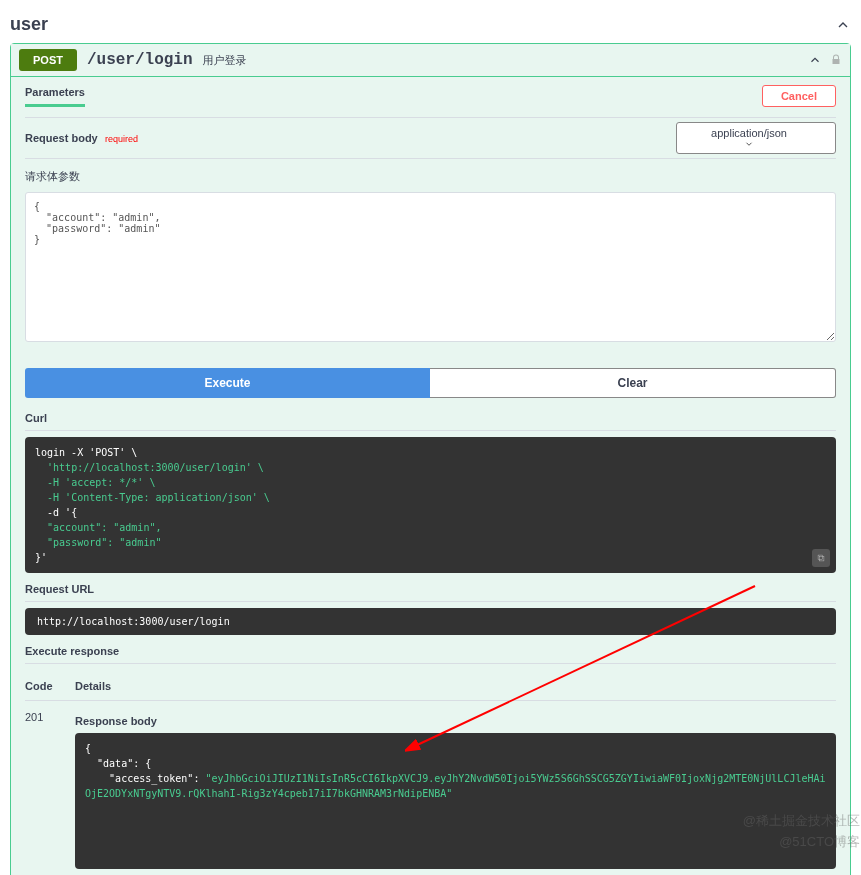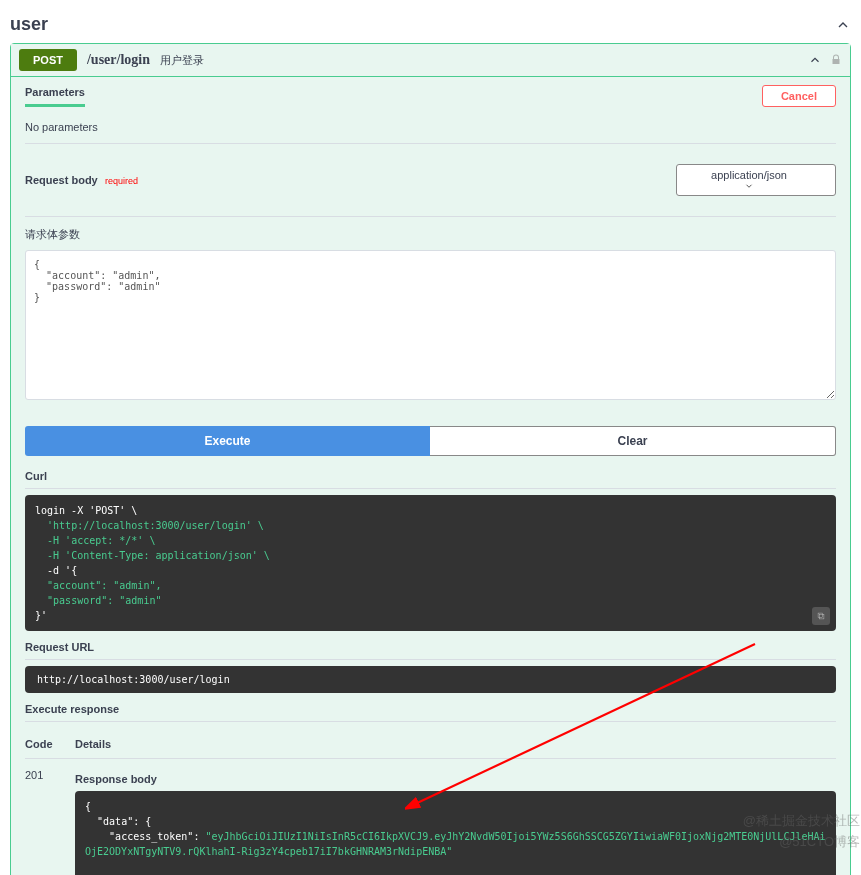--- a/index.html
+++ b/index.html
@@ -3,32 +3,32 @@
 <meta charset="utf-8">
 <style>
 * { box-sizing: border-box; margin: 0; padding: 0; }
 body { font-family: -apple-system, BlinkMacSystemFont, "Segoe UI", sans-serif; font-size: 12px; background: #fff; padding: 8px 10px; width: 861px; color: #3b4151; }
 .section-header { display: flex; justify-content: space-between; align-items: center; padding: 6px 0 8px; }
 .section-header h2 { font-size: 18px; font-weight: 700; }
 .chev { width: 16px; height: 16px; cursor: pointer; }
 .opblock { border: 1px solid #49cc90; border-radius: 4px; background: #e8f6f0; margin-bottom: 10px; }
 .op-summary { display: flex; align-items: center; padding: 5px 8px; gap: 10px; background: #e8f6f0; border-bottom: 1px solid #49cc90; position: relative; }
 .method-badge { background: #4d7c0f; color: #fff; font-weight: 700; font-size: 11px; padding: 5px 14px; border-radius: 3px; }
-.path { font-weight: 700; font-size: 14px; color: #3b4151; font-family: Liberation Serif, serif; }
+.path { font-weight: 700; font-size: 16px; color: #3b4151; font-family: Liberation Mono, monospace; }
 .op-desc { font-size: 11px; color: #3b4151; }
 .op-right { margin-left: auto; display: flex; align-items: center; gap: 8px; }
 .lock { width: 12px; height: 12px; opacity: 0.6; }
 .tab-bar { display: flex; justify-content: space-between; align-items: center; padding: 8px 14px 0; }
 .tabs { display: flex; gap: 18px; }
 .tab { font-size: 11px; font-weight: 700; padding-bottom: 6px; cursor: pointer; }
 .tab.active { border-bottom: 3px solid #49cc90; }
 .cancel-btn { border: 1px solid #ff6060; color: #ff6060; background: #fff; font-size: 11px; font-weight: 700; padding: 4px 18px; border-radius: 3px; cursor: pointer; }
 .inner { padding: 10px 14px; }
 .noparams { font-size: 11px; color: #3b4151; padding: 4px 0 10px; }
-.req-body-head { display: flex; justify-content: space-between; align-items: center; border-top: 1px solid #d8dde3; border-bottom: 1px solid #d8dde3; padding: 20px 0; margin-bottom: 10px; }
+.req-body-head { display: flex; justify-content: space-between; align-items: center; border-top: 1px solid #d8dde3; border-bottom: 1px solid #d8dde3; padding: 4px 0; margin-bottom: 10px; }
 .req-body-title { font-size: 11px; font-weight: 700; }
 .required { color: #ff0000; font-size: 9px; font-weight: 400; margin-left: 4px; }
 .content-type { background: #fff; border: 1px solid #888; border-radius: 3px; padding: 4px 22px 4px 8px; font-size: 11px; min-width: 160px; position: relative; cursor: pointer; display: flex; justify-content: space-between; align-items: center; flex-direction: column; }
 .body-desc { font-size: 11px; margin-bottom: 8px; }
 .body-textarea { width: 100%; height: 150px; border: 1px solid #d8dde3; border-radius: 3px; padding: 8px; font-family: monospace; font-size: 10px; color: #555; resize: both; background: #fff; }
 .btn-row { display: flex; margin-top: 23px; margin-bottom: 8px; }
 .btn-exec { flex: 1; background: #4990e2; color: #fff; border: none; padding: 7px; font-size: 12px; font-weight: 700; cursor: pointer; border-radius: 3px 0 0 3px; }
 .btn-clear { flex: 1; background: #fff; color: #3b4151; border: 1px solid #888; border-left: none; padding: 7px; font-size: 12px; font-weight: 700; cursor: pointer; border-radius: 0 3px 3px 0; }
 .resp-head { font-size: 11px; font-weight: 700; padding: 12px 0; border-top: 1px solid #d8dde3; }
 .dark-section { margin-top: 4px; }
@@ -72,21 +72,20 @@
   </div>
 
   <div class="tab-bar">
     <div class="tabs">
       <div class="tab active">Parameters</div>
     </div>
     <button class="cancel-btn">Cancel</button>
   </div>
 
   <div class="inner">
-    <div class="noparams">No parameters</div>
 
     <div class="req-body-head">
       <div>
         <span class="req-body-title">Request body</span>
         <span class="required">required</span>
       </div>
       <div class="content-type">
         <span>application/json</span>
         <svg viewBox="0 0 24 24" style="width:10px;height:10px">
             <path d="M6 9l6 6 6-6" stroke="#333" stroke-width="2" fill="none"></path>

